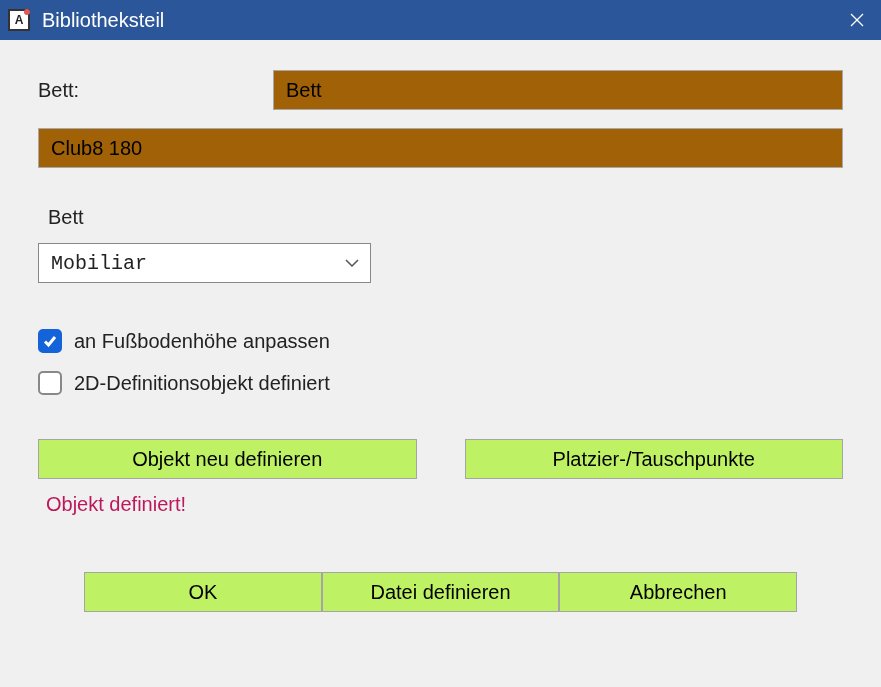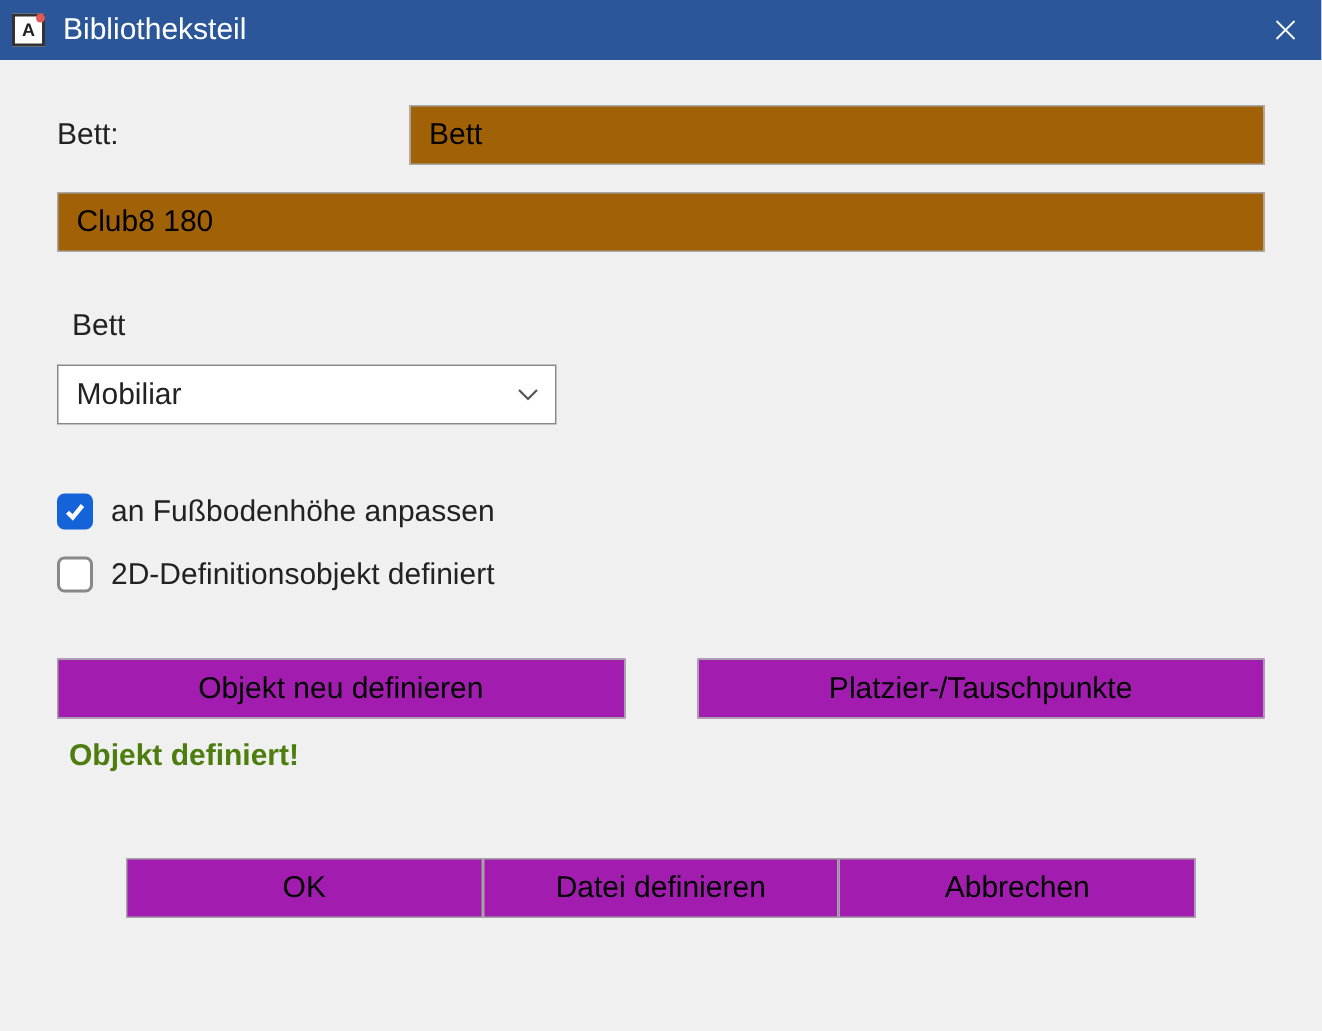--- a/index.html
+++ b/index.html
@@ -82,20 +82,21 @@
     .select {
       width: 100%;
       height: 40px;
       border: 1px solid #888;
       background: #fff;
       padding: 0 12px;
       font-size: 20px;
       display: flex;
       align-items: center;
       cursor: pointer;
+      font-family: Liberation Mono, monospace;
     }
     .select-chevron {
       position: absolute;
       right: 12px;
       top: 50%;
       transform: translateY(-50%);
       pointer-events: none;
     }
     .checkbox-row {
       display: flex;
@@ -123,34 +124,33 @@
     .btn-pair {
       display: flex;
       gap: 48px;
       margin-top: 44px;
     }
     .btn-col { flex: 1; }
     .btn {
       width: 100%;
       height: 40px;
       border: 1px solid #a5a5a5;
-      background: #a21caf;
+      background: #bef264;
       font-size: 20px;
       font-family: inherit;
       cursor: pointer;
       display: flex;
       align-items: center;
       justify-content: center;
     }
     .status {
-      color: #4d7c0f;
+      color: #be185d;
       margin-top: 14px;
       padding-left: 8px;
       font-size: 20px;
-      font-weight: bold;
     }
     .bottom-row {
       display: flex;
       margin-top: 56px;
       padding: 0 46px;
     }
     .bottom-row .btn { flex: 1; }
   </style>
 </head>
 <body>

